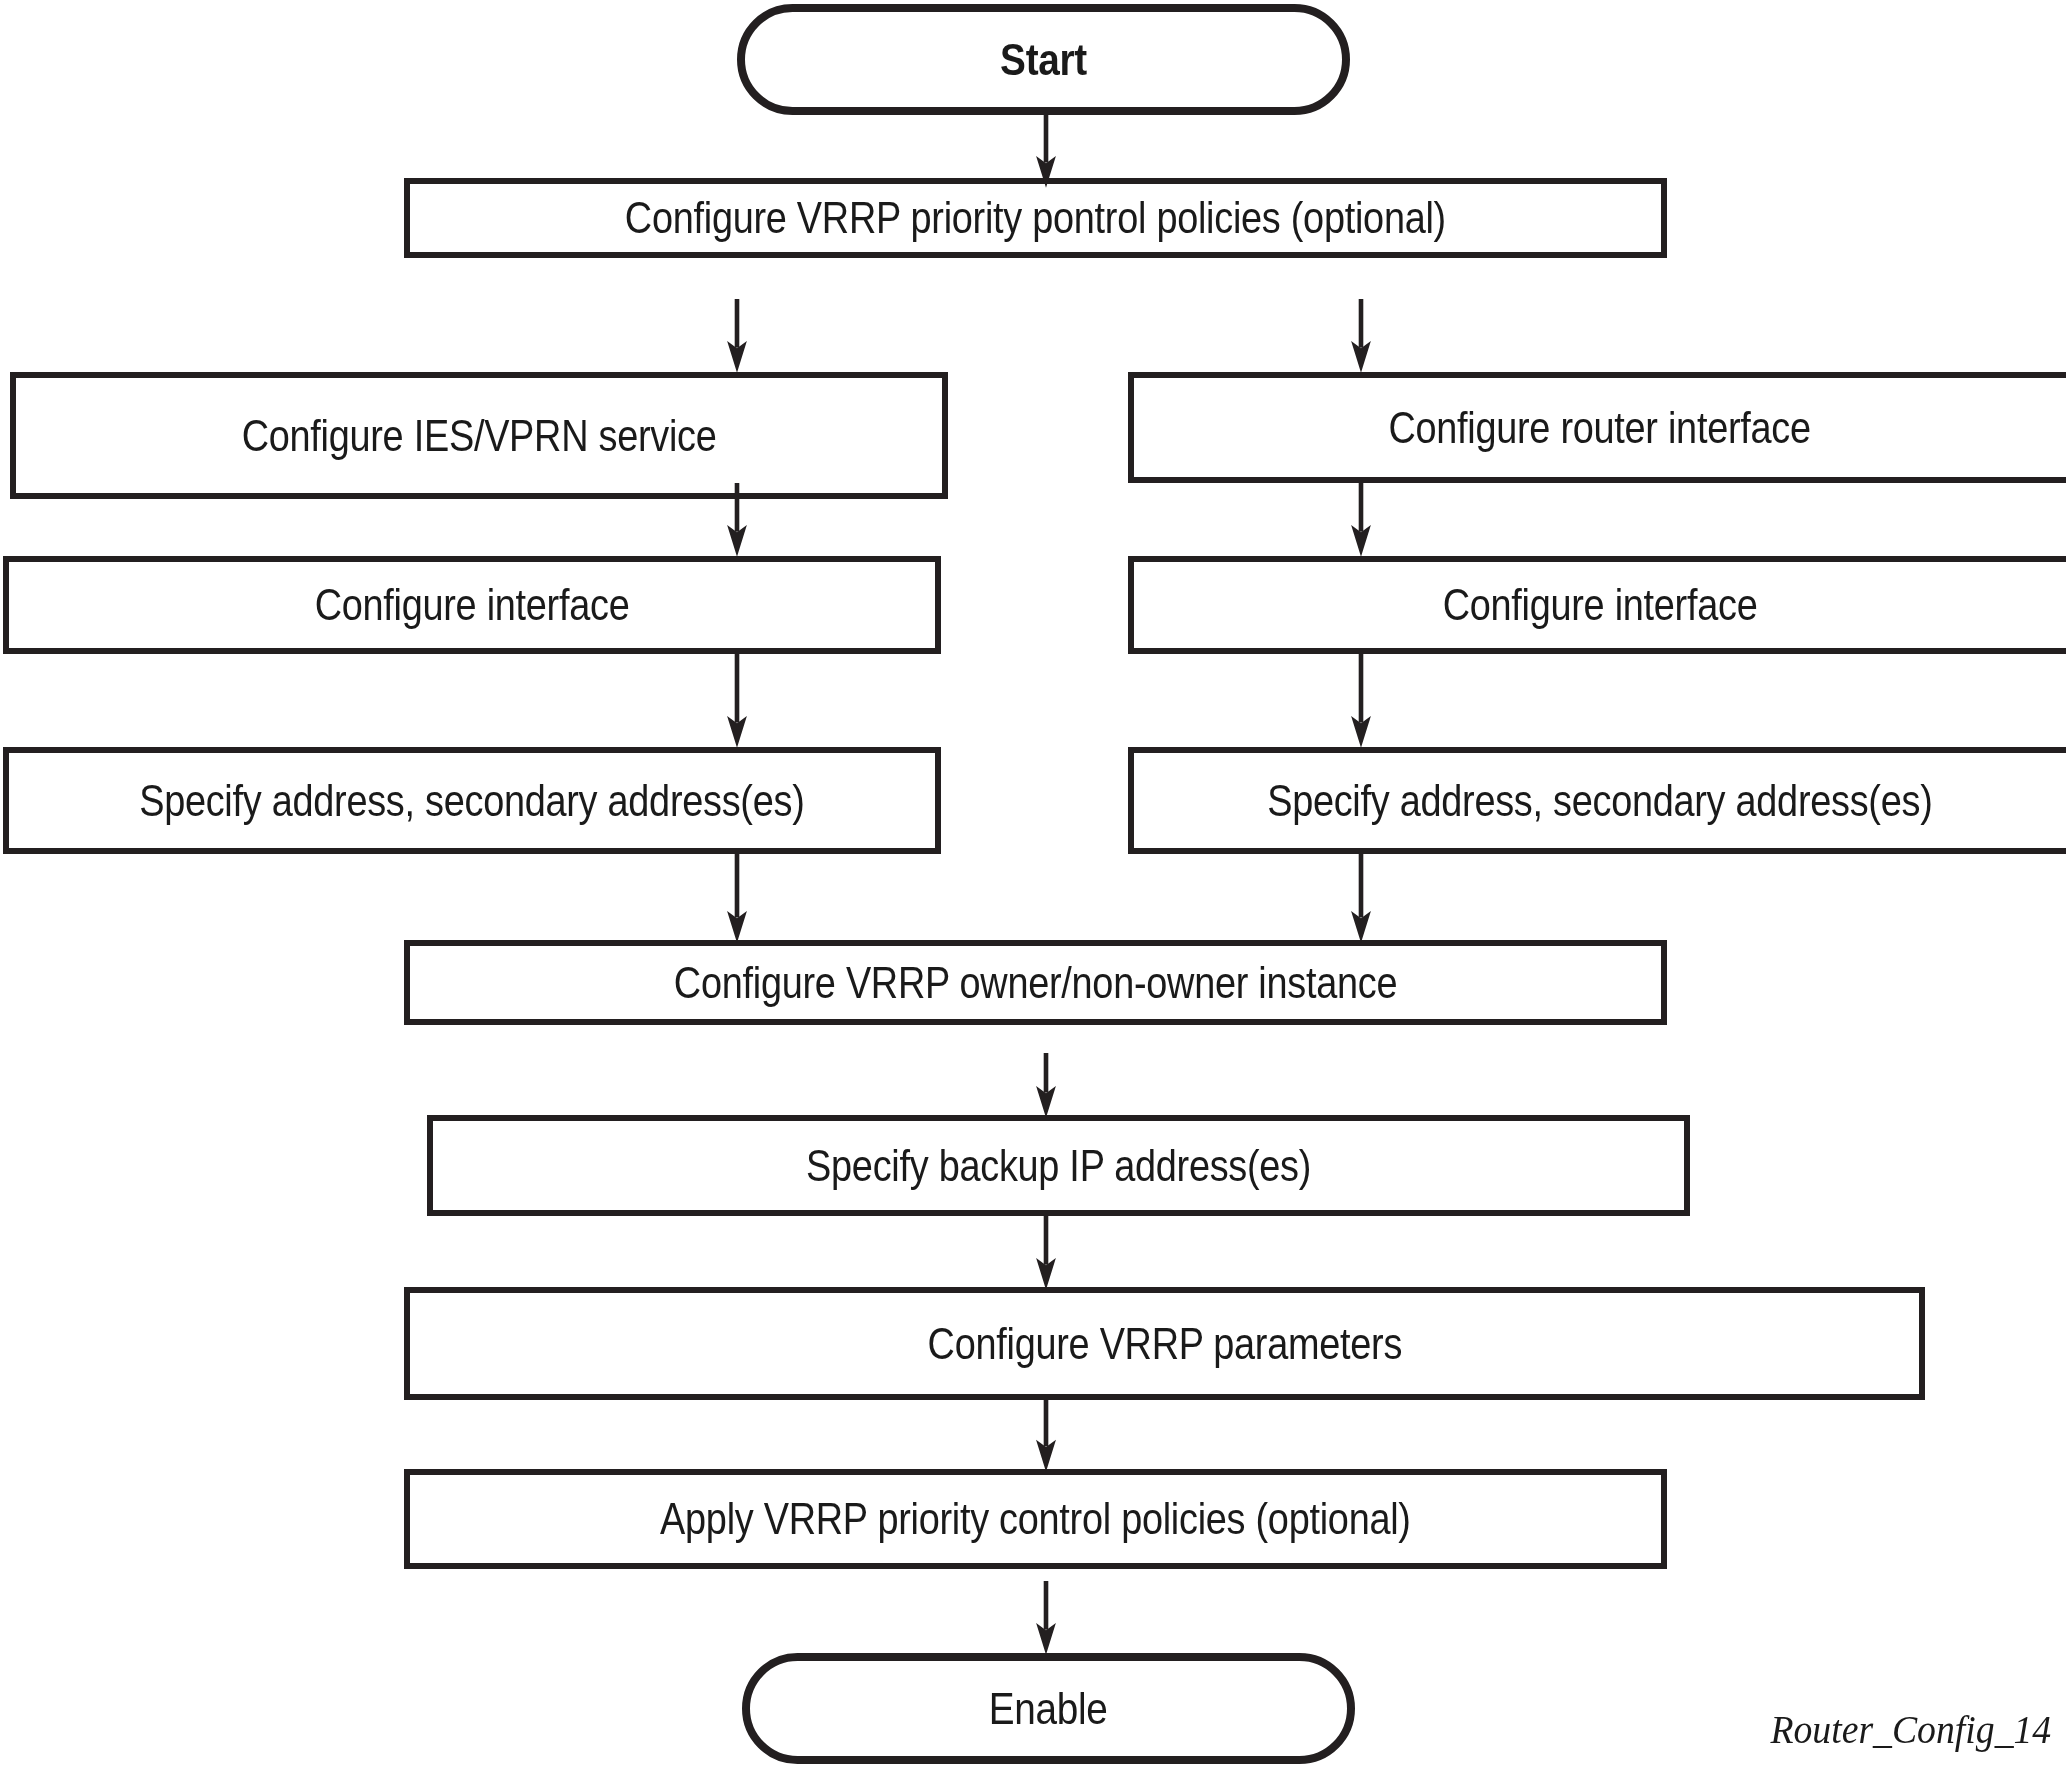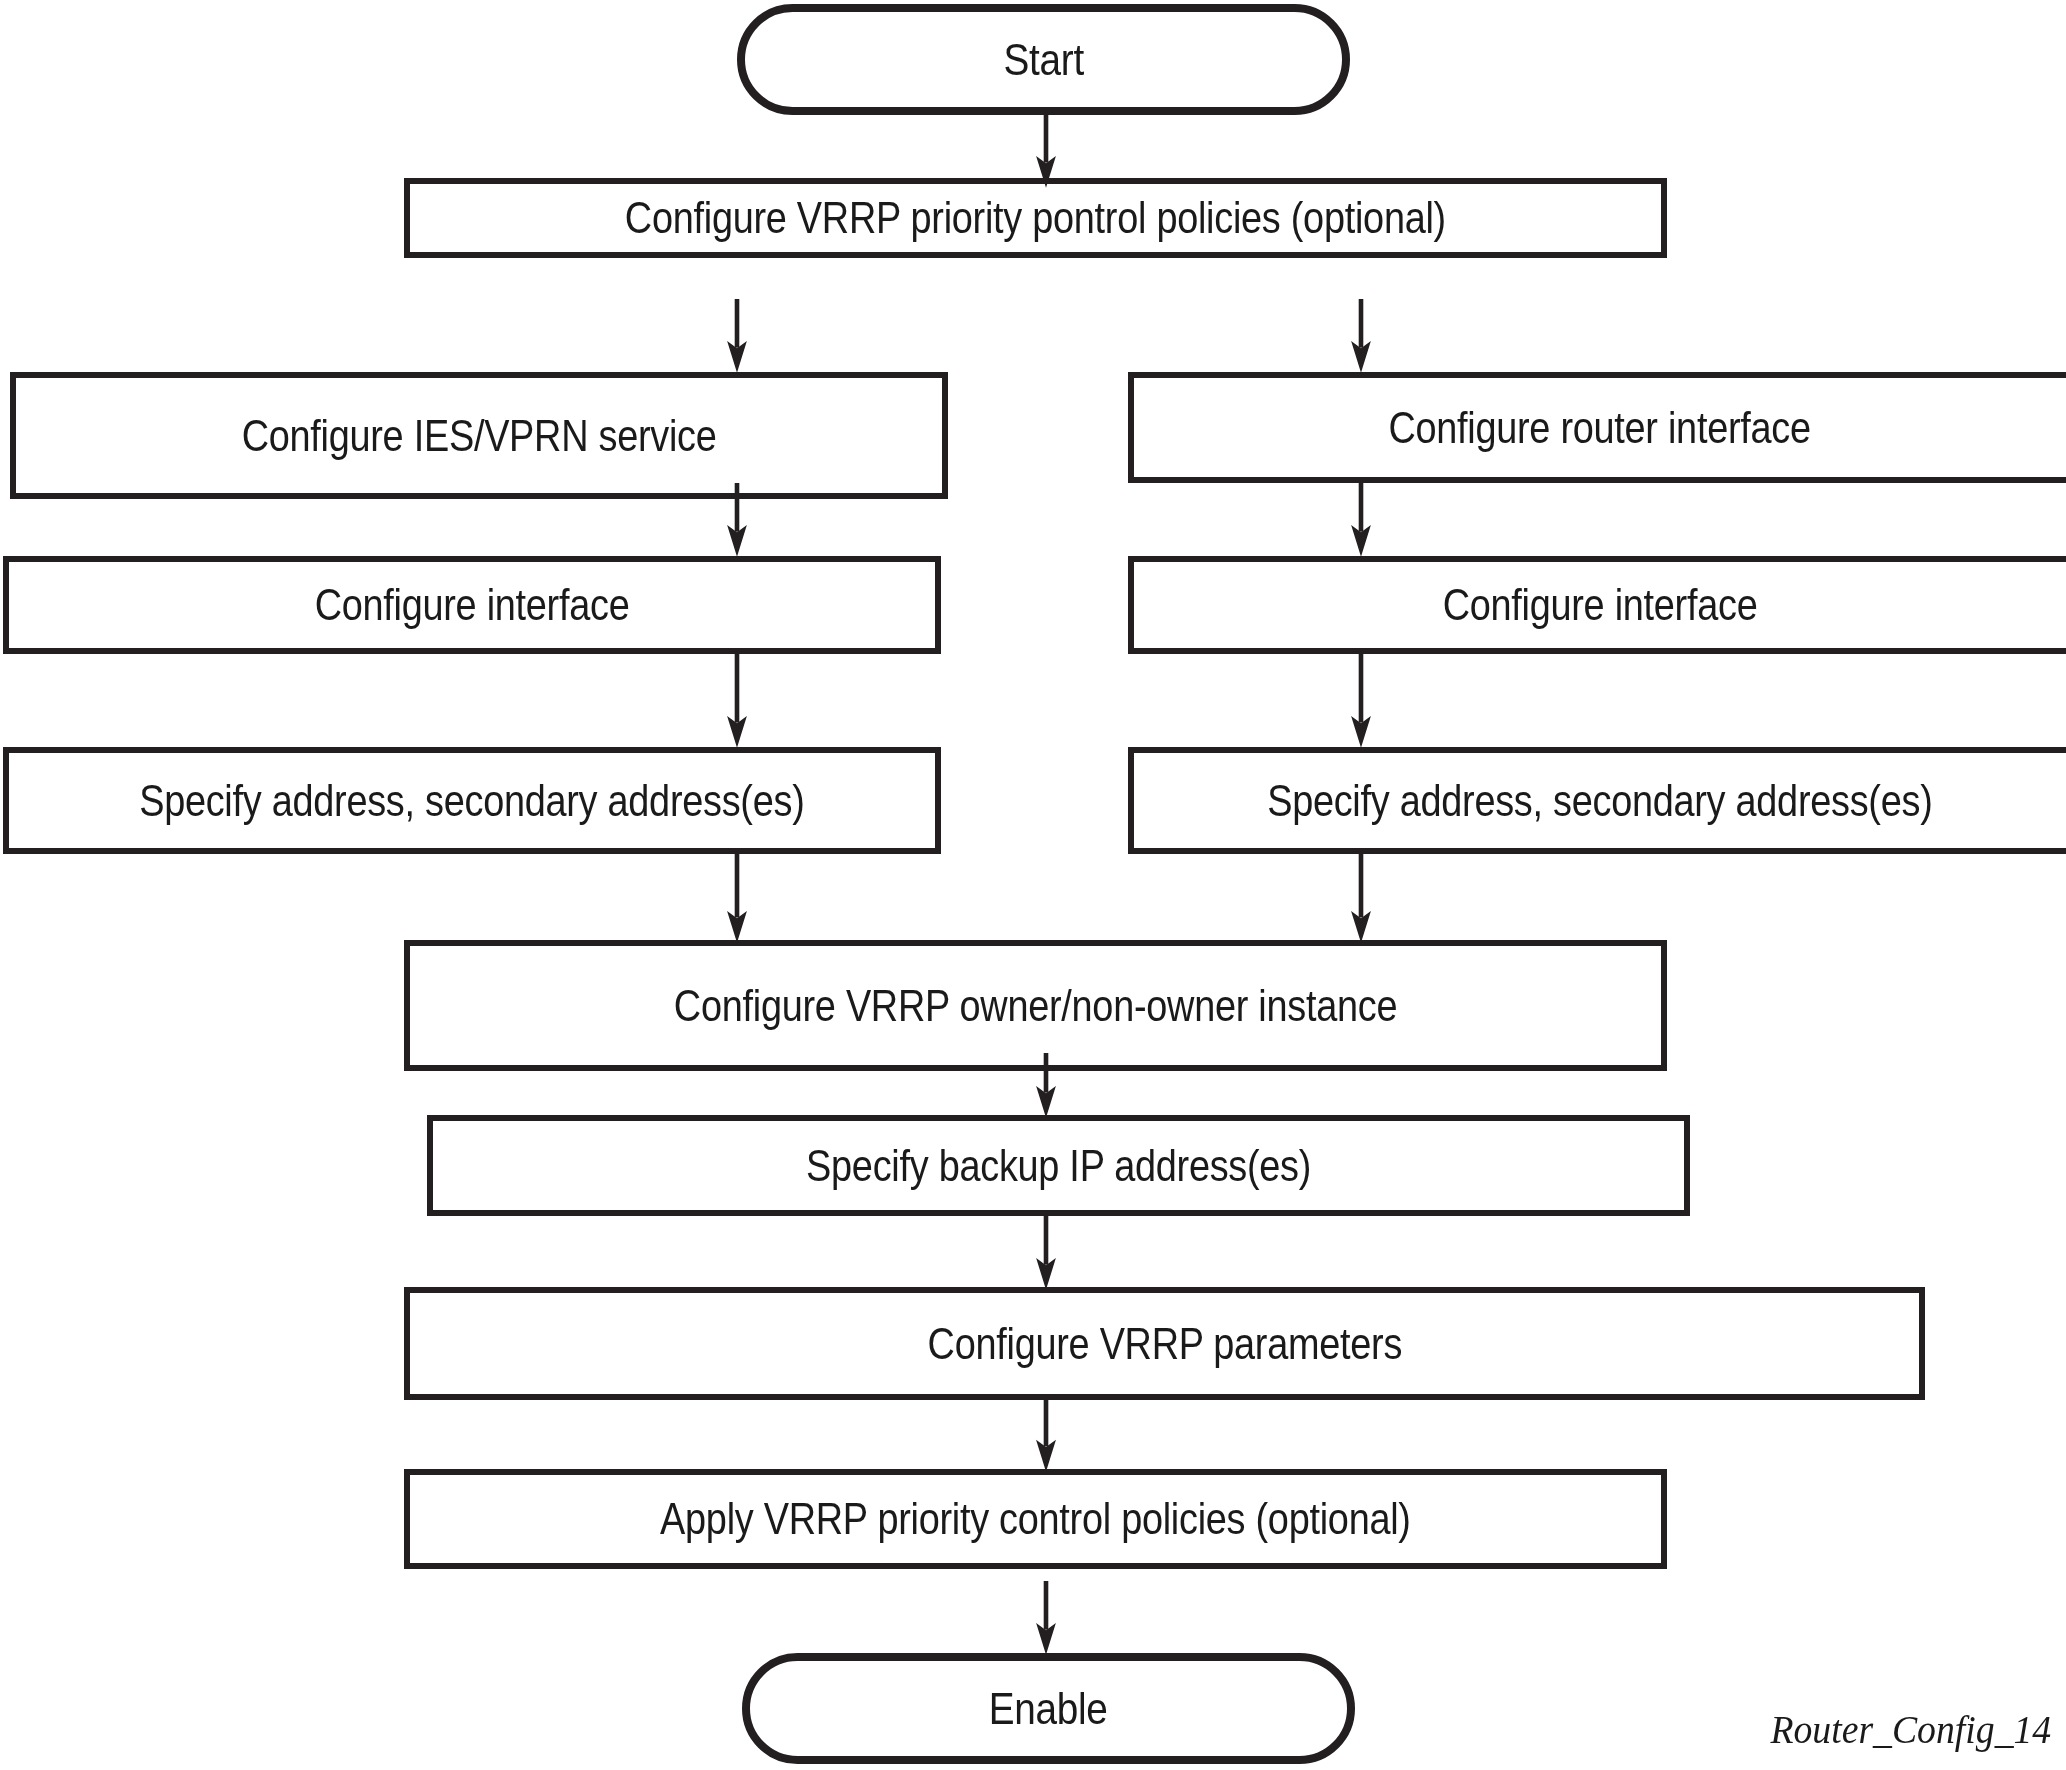--- a/index.html
+++ b/index.html
@@ -61,21 +61,21 @@
     white-space: nowrap;
     transform: scaleX(0.92);
     transform-origin: right center;
   }
 </style>
 </head>
 <body>
 
 <div id="canvas">
 
-  <div class="node terminator" style="left:737px; top:4px; width:613px; height:111px;">
+  <div class="node terminator" style="left:737px; top:4px; width:613px; height:111px;font-weight:bold;">
     <span class="node-label">Start</span>
   </div>
 
   <div class="node process" style="left:404px; top:178px; width:1263px; height:80px;">
     <span class="node-label">Configure VRRP priority pontrol policies (optional)</span>
   </div>
 
   <div class="node process" style="left:10px; top:372px; width:938px; height:127px;">
     <span class="node-label">Configure IES/VPRN service</span>
   </div>
@@ -93,21 +93,21 @@
   </div>
 
   <div class="node process" style="left:2.6px; top:747px; width:938px; height:107px;">
     <span class="node-label">Specify address, secondary address(es)</span>
   </div>
 
   <div class="node process" style="left:1128px; top:747px; width:944px; height:107px;">
     <span class="node-label">Specify address, secondary address(es)</span>
   </div>
 
-  <div class="node process" style="left:404px; top:940px; width:1263px; height:131px;align-items:center;">
+  <div class="node process" style="left:404px; top:940px; width:1263px; height:85px;align-items:center;">
     <span class="node-label">Configure VRRP owner/non-owner instance</span>
   </div>
 
   <div class="node process" style="left:427px; top:1115px; width:1263px; height:101px;">
     <span class="node-label">Specify backup IP address(es)</span>
   </div>
 
   <div class="node process" style="left:404px; top:1287px; width:1521px; height:113px;">
     <span class="node-label">Configure VRRP parameters</span>
   </div>

